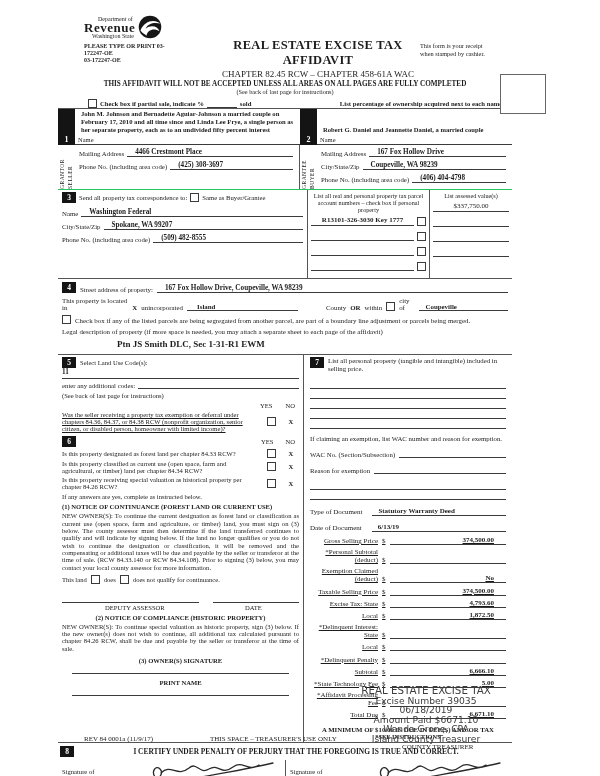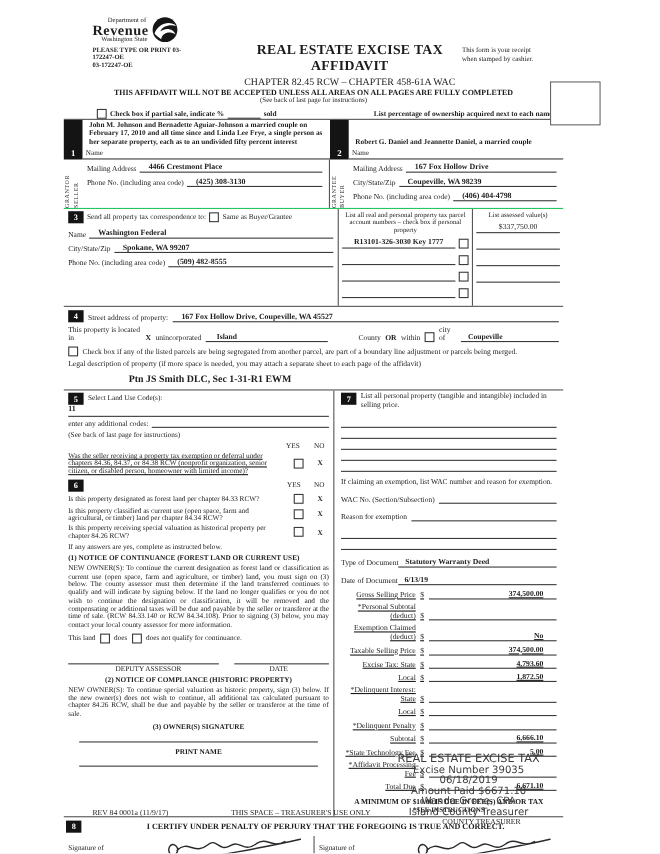--- a/index.html
+++ b/index.html
@@ -83,21 +83,21 @@
   .dep-row .dl1 { flex:1.6; border-bottom:1px solid #3a3a3a; height:8px; }
   .dep-row .dl2 { flex:1; border-bottom:1px solid #3a3a3a; height:8px; }
   .dep-labs { display:flex; margin-top:1px; }
   .dep-labs span:first-child { flex:1.6; text-align:center; }
   .dep-labs span:last-child { flex:1; text-align:center; }
   .center-line { border-bottom:1px solid #3a3a3a; height:9px; margin:0 10px; }
   .csig { text-align:center; font-weight:bold; margin-top:5px; }
   
   .wacf { display:flex; align-items:flex-end; gap:4px; margin-top:6px; }
   .wacf .wul { flex:1; height:9px; }
-  .docf { display:flex; align-items:flex-end; gap:0; margin-top:7px; font-size:7px; }
+  .docf { display:flex; align-items:flex-end; gap:10px; margin-top:7px; font-size:7px; }
   .docf .dval { flex:1; font-weight:bold; padding-left:6px; }
   .mrow { display:flex; align-items:flex-end; margin-top:3.2px; font-size:7px; }
   .mlab { flex:1; text-align:right; padding-right:4px; }
   .mdol { width:8px; }
   .mval { width:116px; border-bottom:1px solid #3a3a3a; text-align:right; font-weight:bold; padding-right:12px; box-sizing:border-box; height:9px; }
   .minnote { text-align:center; font-weight:bold; font-size:6.8px; margin-top:7px; }
   .seeinstr { text-align:center; font-weight:bold; font-size:6.4px; }
   
   .s8 { padding:1px 0 0 0; }
   .s8head { display:flex; align-items:center; gap:6px; margin:2px 0 3px 2px; }
@@ -184,21 +184,21 @@
         <span>GRANTOR</span>
         <span>SELLER</span>
       </div>
       <div class="addr-fields sellerf">
         <div class="f">
             <span>Mailing Address</span>
             <span class="fval ul">4466 Crestmont Place</span>
           </div>
         <div class="f">
             <span>Phone No. (including area code)</span>
-            <span class="fval ul">(425) 308-3130</span>
+            <span class="fval ul">(425) 308-3697</span>
           </div>
       </div>
       <div class="vlabel">
         <span>GRANTEE</span>
         <span>BUYER</span>
       </div>
       <div class="addr-fields buyerf">
         <div class="f">
             <span>Mailing Address</span>
             <span class="fval ul">167 Fox Hollow Drive</span>
@@ -260,21 +260,21 @@
         <div class="arow ul"></div>
         <div class="arow ul"></div>
         <div class="arow ul"></div>
       </div>
     </div>
 
     <div class="s4">
       <div class="s4row">
         <span class="secnum">4</span>
         <span>Street address of property:</span>
-        <span class="fval ul b">167 Fox Hollow Drive, Coupeville, WA  45527</span>
+        <span class="fval ul b">167 Fox Hollow Drive, Coupeville, WA  98239</span>
       </div>
       <div class="s4row">
         <span>This property is located in</span>
         <span class="b">X</span>
         <span>unincorporated</span>
         <span class="ul b" style="width:110px; padding-left:10px;">Island</span>
         <span style="margin-left:24px;">County</span>
         <span class="b">OR</span>
         <span>within</span>
         <span class="cb"></span>

